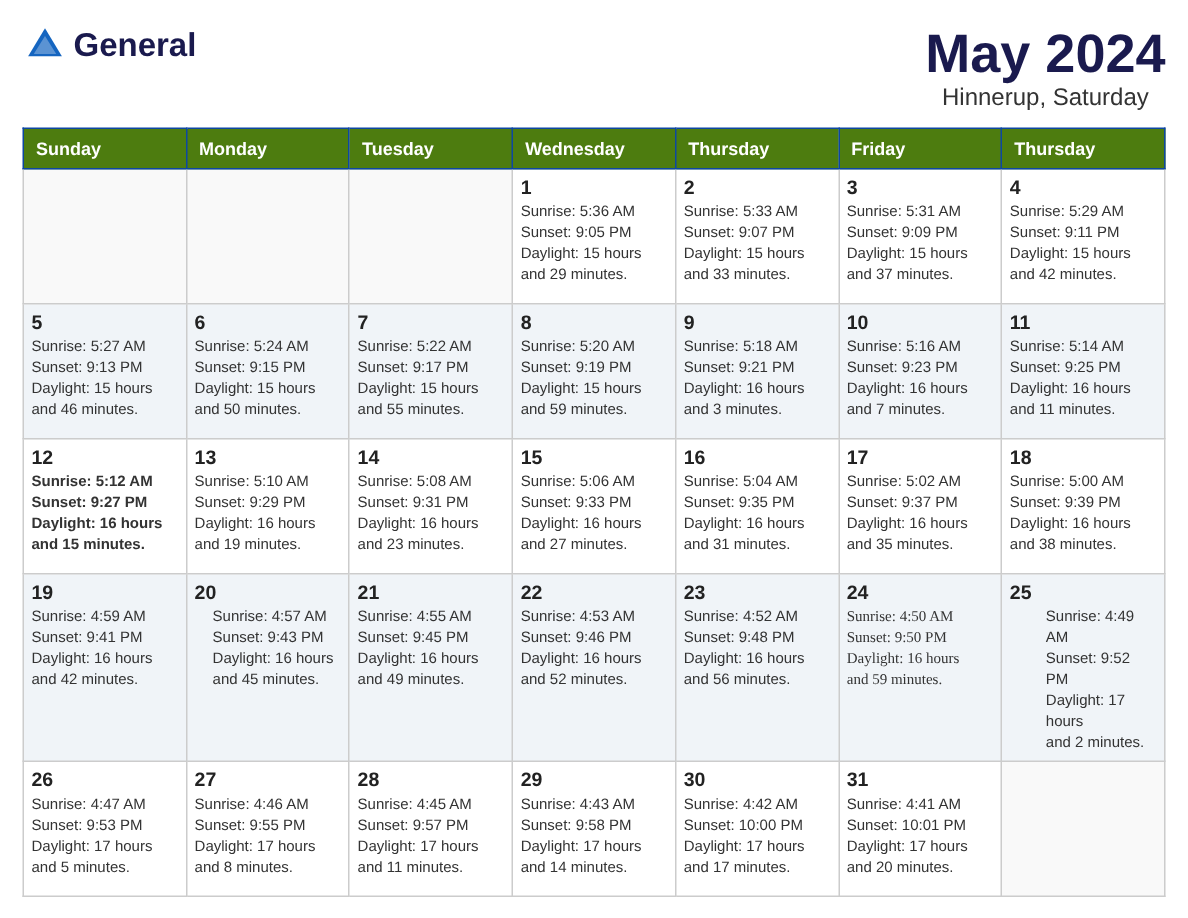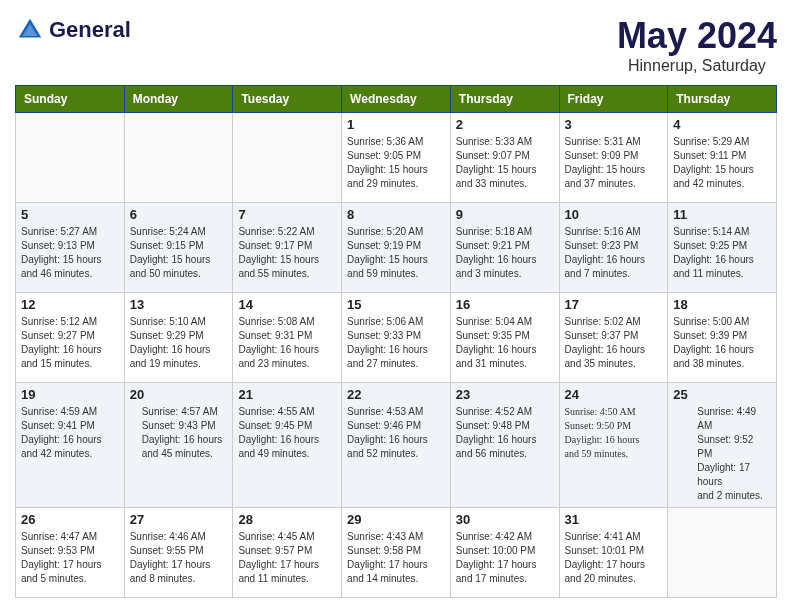--- a/index.html
+++ b/index.html
@@ -203,21 +203,21 @@
           <div class="day-number">11</div>
           <div class="day-info" style="white-space: pre-line;">Sunrise: 5:14 AM
 Sunset: 9:25 PM
 Daylight: 16 hours
 and 11 minutes.</div>
         </td>
       </tr>
       <tr class="week-row">
         <td>
           <div class="day-number">12</div>
-          <div class="day-info" style="white-space: pre-line;">Sunrise: 5:12 AM
+          <div class="day-info" style="white-space: pre-line; font-weight: bold;">Sunrise: 5:12 AM
 Sunset: 9:27 PM
 Daylight: 16 hours
 and 15 minutes.</div>
         </td>
         <td>
           <div class="day-number">13</div>
           <div class="day-info" style="white-space: pre-line;">Sunrise: 5:10 AM
 Sunset: 9:29 PM
 Daylight: 16 hours
 and 19 minutes.</div>

